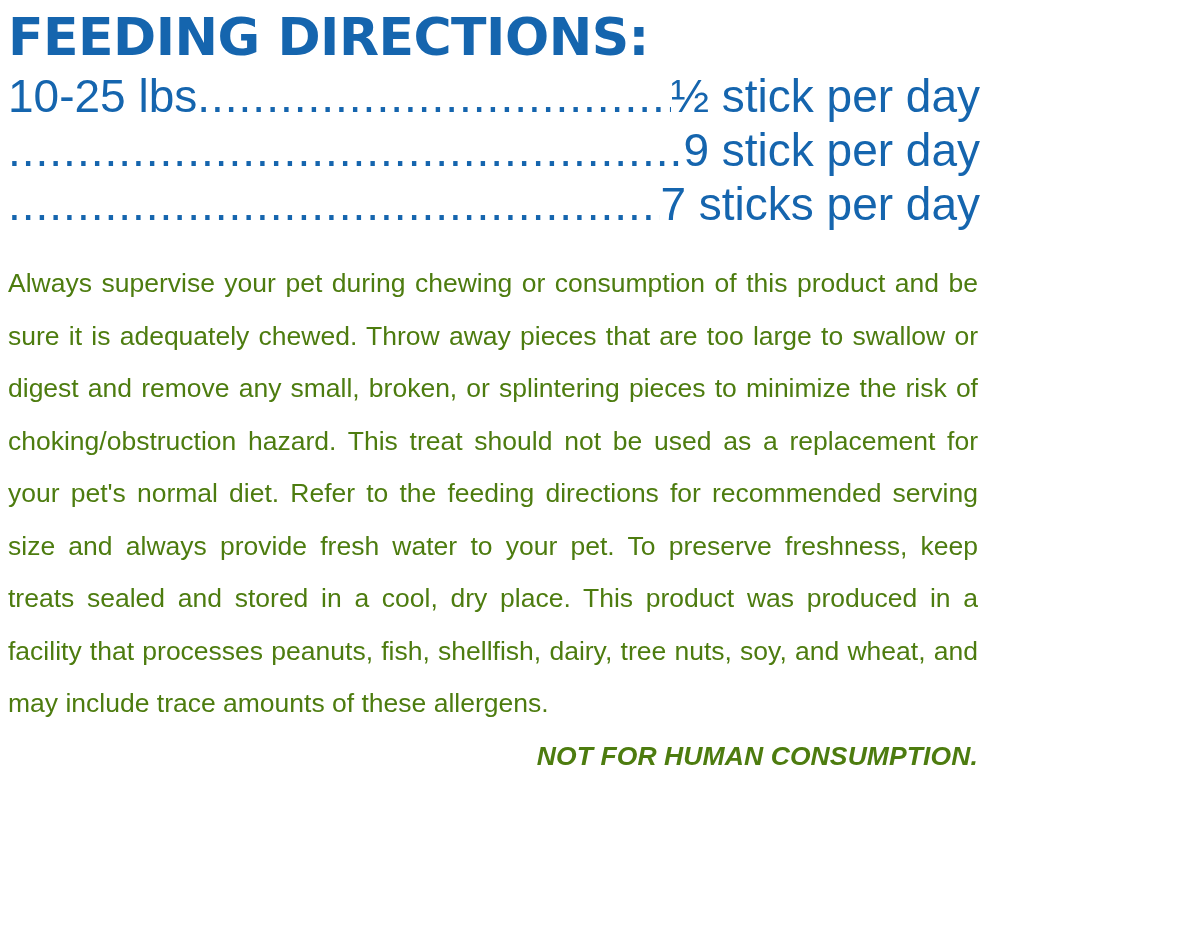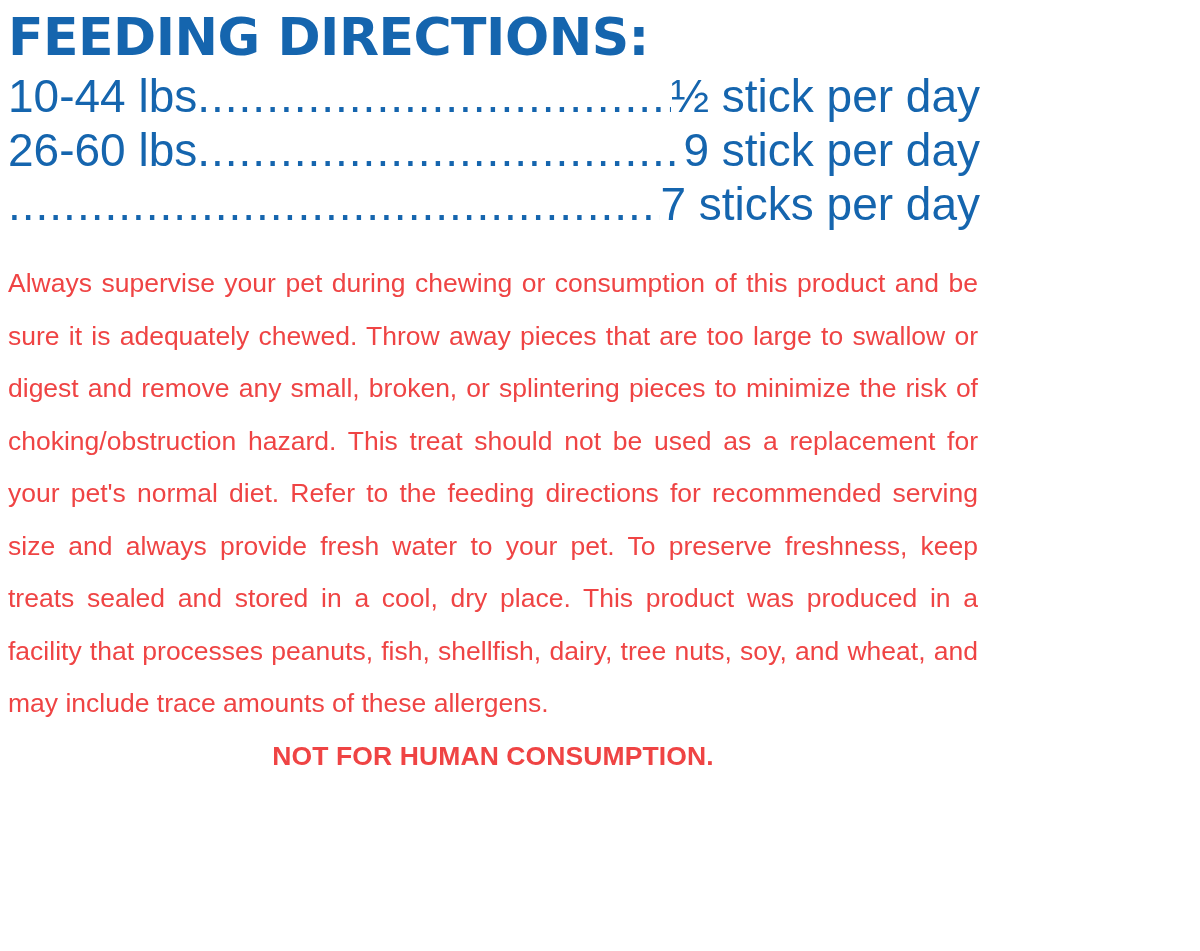--- a/index.html
+++ b/index.html
@@ -54,49 +54,49 @@
     margin: 0 0px;
   }
   .feed-right {
     flex: 0 0 auto;
   }
   .body-text {
     margin-top: 26px;
     font-family: "Liberation Sans", sans-serif;
     font-size: 26.5px;
     line-height: 1.98;
-    color: #ef4444;
+    color: #4d7c0f;
     text-align: justify;
     text-justify: inter-word;
     padding-right: 2px;
   }
   .body-text .warning {
     font-weight: bold;
     display: block;
-    text-align: center;
+    text-align: right;
     letter-spacing: 0.1px;
+    font-style: italic;
   }
 </style>
 </head>
 <body>
 
 <div class="page">
 
   <h1 class="heading">FEEDING DIRECTIONS:</h1>
 
   <div class="feeding-table">
 
     <div class="feed-row">
-      <span class="feed-left">10-44 lbs</span>
+      <span class="feed-left">10-25 lbs</span>
       <span class="feed-dots">..........................................................</span>
       <span class="feed-right">½ stick per day</span>
     </div>
 
     <div class="feed-row">
-      <span class="feed-left">26-60 lbs</span>
       <span class="feed-dots">..........................................................</span>
       <span class="feed-right">9 stick per day</span>
     </div>
 
     <div class="feed-row">
       <span class="feed-dots">..........................................................</span>
       <span class="feed-right">7 sticks per day</span>
     </div>
 
   </div>

